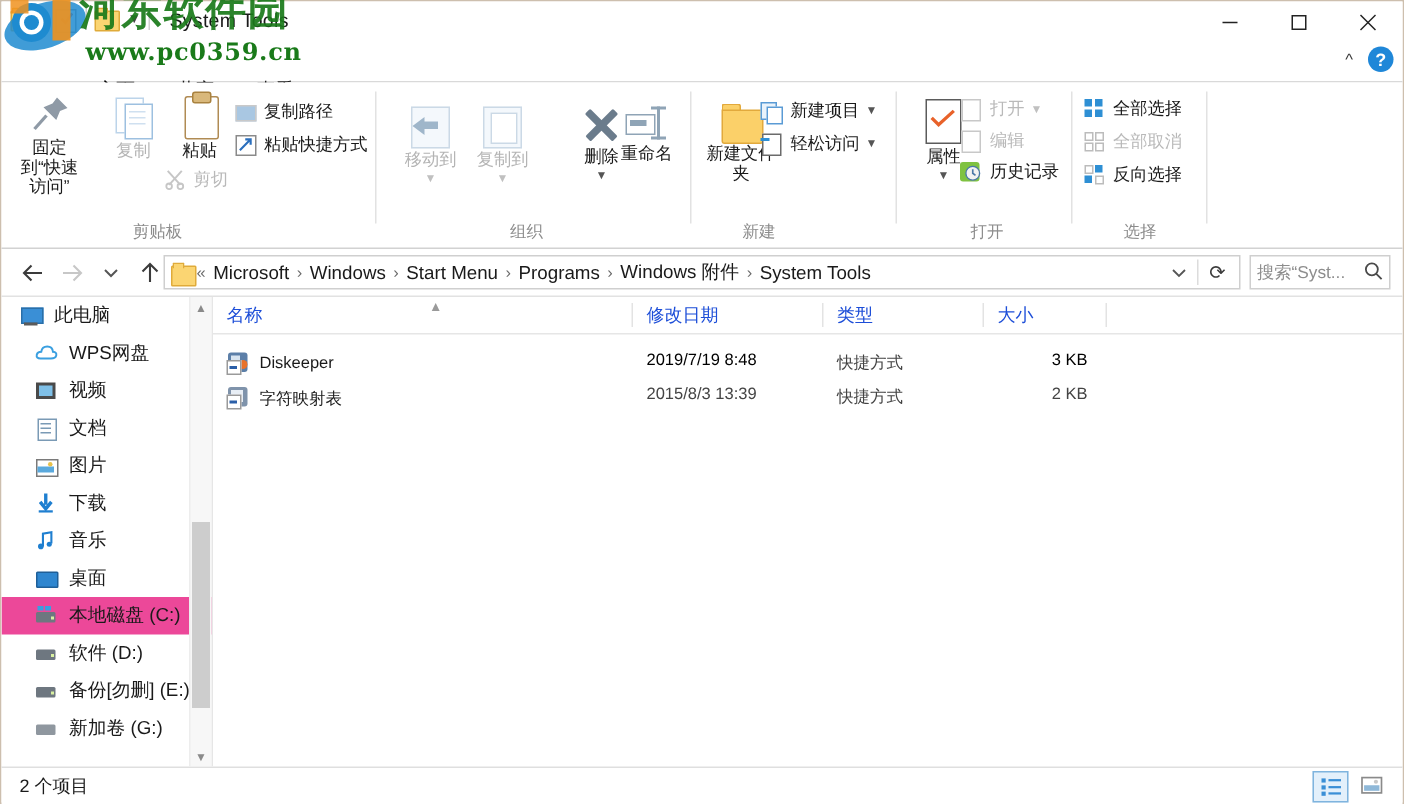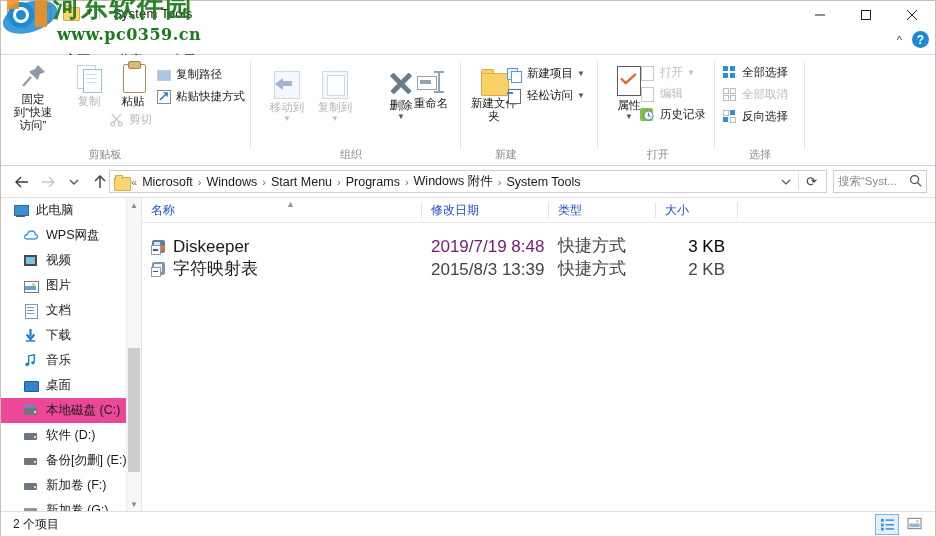--- a/index.html
+++ b/index.html
@@ -106,21 +106,21 @@
   .navitem.sel{background:#ec4899;}
   .sb-scroll{position:absolute;right:0;top:0;width:14px;height:313px;background:#f7f7f7;border-left:1px solid #ededed;}
   .sb-arrow{height:14px;display:flex;align-items:center;justify-content:center;color:#8a8a8a;font-size:8px;}
   .sb-thumb{position:absolute;left:1px;width:12px;background:#cdcdcd;}
 
   .filepane{position:relative;flex:1;background:#fff;}
   .colhead{position:relative;height:24px;border-bottom:1px solid #e6e6e6;display:flex;align-items:center;}
   .col{position:relative;font-size:12px;color:#1d4ed8;height:24px;display:flex;align-items:center;padding-left:9px;box-sizing:border-box;}
   .col:after{content:"";position:absolute;right:0;top:4px;height:16px;width:1px;background:#e3e3e3;}
   .sortmark{position:absolute;left:144px;top:1px;color:#9a9a9a;font-size:9px;}
-  .row{display:flex;align-items:flex-end;height:23px;font-size:17px;color:#1a1a1a;}
+  .row{display:flex;align-items:flex-start;height:23px;font-size:11px;color:#1a1a1a;}
   .cell{padding-left:9px;box-sizing:border-box;display:flex;align-items:center;gap:6px;white-space:nowrap;}
   .cell.size{justify-content:flex-end;padding-right:13px;}
   .sc-ic{width:16px;height:16px;position:relative;}
   .sc-ic .base{position:absolute;left:1px;top:1px;width:13px;height:13px;border-radius:2px;}
   .sc-ic .arrowbox{position:absolute;left:0px;bottom:0px;width:8px;height:8px;background:#fff;border:1px solid #9a9a9a;}
   .sc-ic .arrowbox:after{content:"";position:absolute;left:1px;top:3px;width:5px;height:1.6px;background:#2b5fa8;}
 
   
   .status{position:relative;height:24px;background:#fff;border-top:1px solid #dfdfdf;display:flex;align-items:center;}
   .status .txt{font-size:12px;color:#1a1a1a;padding-left:12px;}
@@ -537,34 +537,34 @@
       </div>
       <div class="navitem lvl1">
         <span class="mini16">
           <span style="position:absolute;left:1px;top:2px;width:13px;height:11px;background:#4a4a4a;"></span>
           <span style="position:absolute;left:3px;top:4px;width:9px;height:7px;background:#7fc0e8;"></span>
         </span>
         <span>视频</span>
       </div>
       <div class="navitem lvl1">
         <span class="mini16">
-          <span style="position:absolute;left:1px;top:3px;width:13px;height:10px;background:#fff;border:1px solid #7a7a7a;"></span>
-          <span style="position:absolute;left:2px;top:8px;width:11px;height:4px;background:#5aa9dd;"></span>
-          <span style="position:absolute;left:9px;top:5px;width:3px;height:3px;border-radius:50%;background:#e8c14a;"></span>
-        </span>
-        <span>图片</span>
-      </div>
-      <div class="navitem lvl1">
-        <span class="mini16">
           <span style="position:absolute;left:2px;top:1px;width:11px;height:13px;background:#fff;border:1px solid #7a9ab5;"></span>
           <span style="position:absolute;left:4px;top:4px;width:7px;height:1px;background:#7a9ab5;"></span>
           <span style="position:absolute;left:4px;top:7px;width:7px;height:1px;background:#7a9ab5;"></span>
           <span style="position:absolute;left:4px;top:10px;width:7px;height:1px;background:#7a9ab5;"></span>
         </span>
         <span>文档</span>
+      </div>
+      <div class="navitem lvl1">
+        <span class="mini16">
+          <span style="position:absolute;left:1px;top:3px;width:13px;height:10px;background:#fff;border:1px solid #7a7a7a;"></span>
+          <span style="position:absolute;left:2px;top:8px;width:11px;height:4px;background:#5aa9dd;"></span>
+          <span style="position:absolute;left:9px;top:5px;width:3px;height:3px;border-radius:50%;background:#e8c14a;"></span>
+        </span>
+        <span>图片</span>
       </div>
       <div class="navitem lvl1">
         <span class="mini16">
           <svg width="15" height="15" viewBox="0 0 16 16">
               <path d="M8 1 L8 9 M4 7 L8 12 L12 7" stroke="#1f7fd0" stroke-width="2.4" fill="none"></path>
               <rect x="3" y="13" width="10" height="1.6" fill="#1f7fd0"></rect>
             </svg>
         </span>
         <span>下载</span>
       </div>
@@ -599,27 +599,20 @@
           <span style="position:absolute;left:11px;top:8px;width:2px;height:2px;background:#d8f0a0;"></span>
         </span>
         <span>软件 (D:)</span>
       </div>
       <div class="navitem lvl1">
         <span class="mini16">
           <span style="position:absolute;left:1px;top:5px;width:13px;height:7px;background:#6e7780;border-radius:1px;"></span>
           <span style="position:absolute;left:11px;top:8px;width:2px;height:2px;background:#d8f0a0;"></span>
         </span>
         <span>备份[勿删] (E:)</span>
-      </div>
-      <div class="navitem lvl1">
-        <span class="mini16">
-          <span style="position:absolute;left:1px;top:5px;width:13px;height:7px;background:#6e7780;border-radius:1px;"></span>
-          <span style="position:absolute;left:11px;top:8px;width:2px;height:2px;background:#d8f0a0;"></span>
-        </span>
-        <span>新加卷 (F:)</span>
       </div>
       <div class="navitem lvl1">
         <span class="mini16">
           <span style="position:absolute;left:1px;top:5px;width:13px;height:7px;background:#8f979f;border-radius:1px;"></span>
         </span>
         <span>新加卷 (G:)</span>
       </div>
 
       <div class="sb-scroll">
         <div class="sb-arrow">▲</div>
@@ -650,21 +643,21 @@
       <div class="row">
         <div class="cell" style="width:280px">
           <span class="sc-ic">
             <span class="base" style="background:#5c7fa8;"></span>
             <span style="position:absolute;left:3px;top:3px;width:6px;height:6px;background:#d8e4f0;"></span>
             <span style="position:absolute;left:8px;top:6px;width:6px;height:6px;border-radius:50%;background:#e8722a;"></span>
             <span class="arrowbox"></span>
           </span>
           <span>Diskeeper</span>
         </div>
-        <div class="cell" style="width:127px;color:#701a75">2019/7/19 8:48</div>
+        <div class="cell" style="width:127px;color:#000000">2019/7/19 8:48</div>
         <div class="cell" style="width:107px;color:#444">快捷方式</div>
         <div class="cell size" style="width:82px;color:#000000">3 KB</div>
       </div>
 
       <div class="row">
         <div class="cell" style="width:280px">
           <span class="sc-ic">
             <span class="base" style="background:#7f93ab;"></span>
             <span style="position:absolute;left:3px;top:3px;width:8px;height:8px;background:#e8eef5;"></span>
             <span class="arrowbox"></span>

